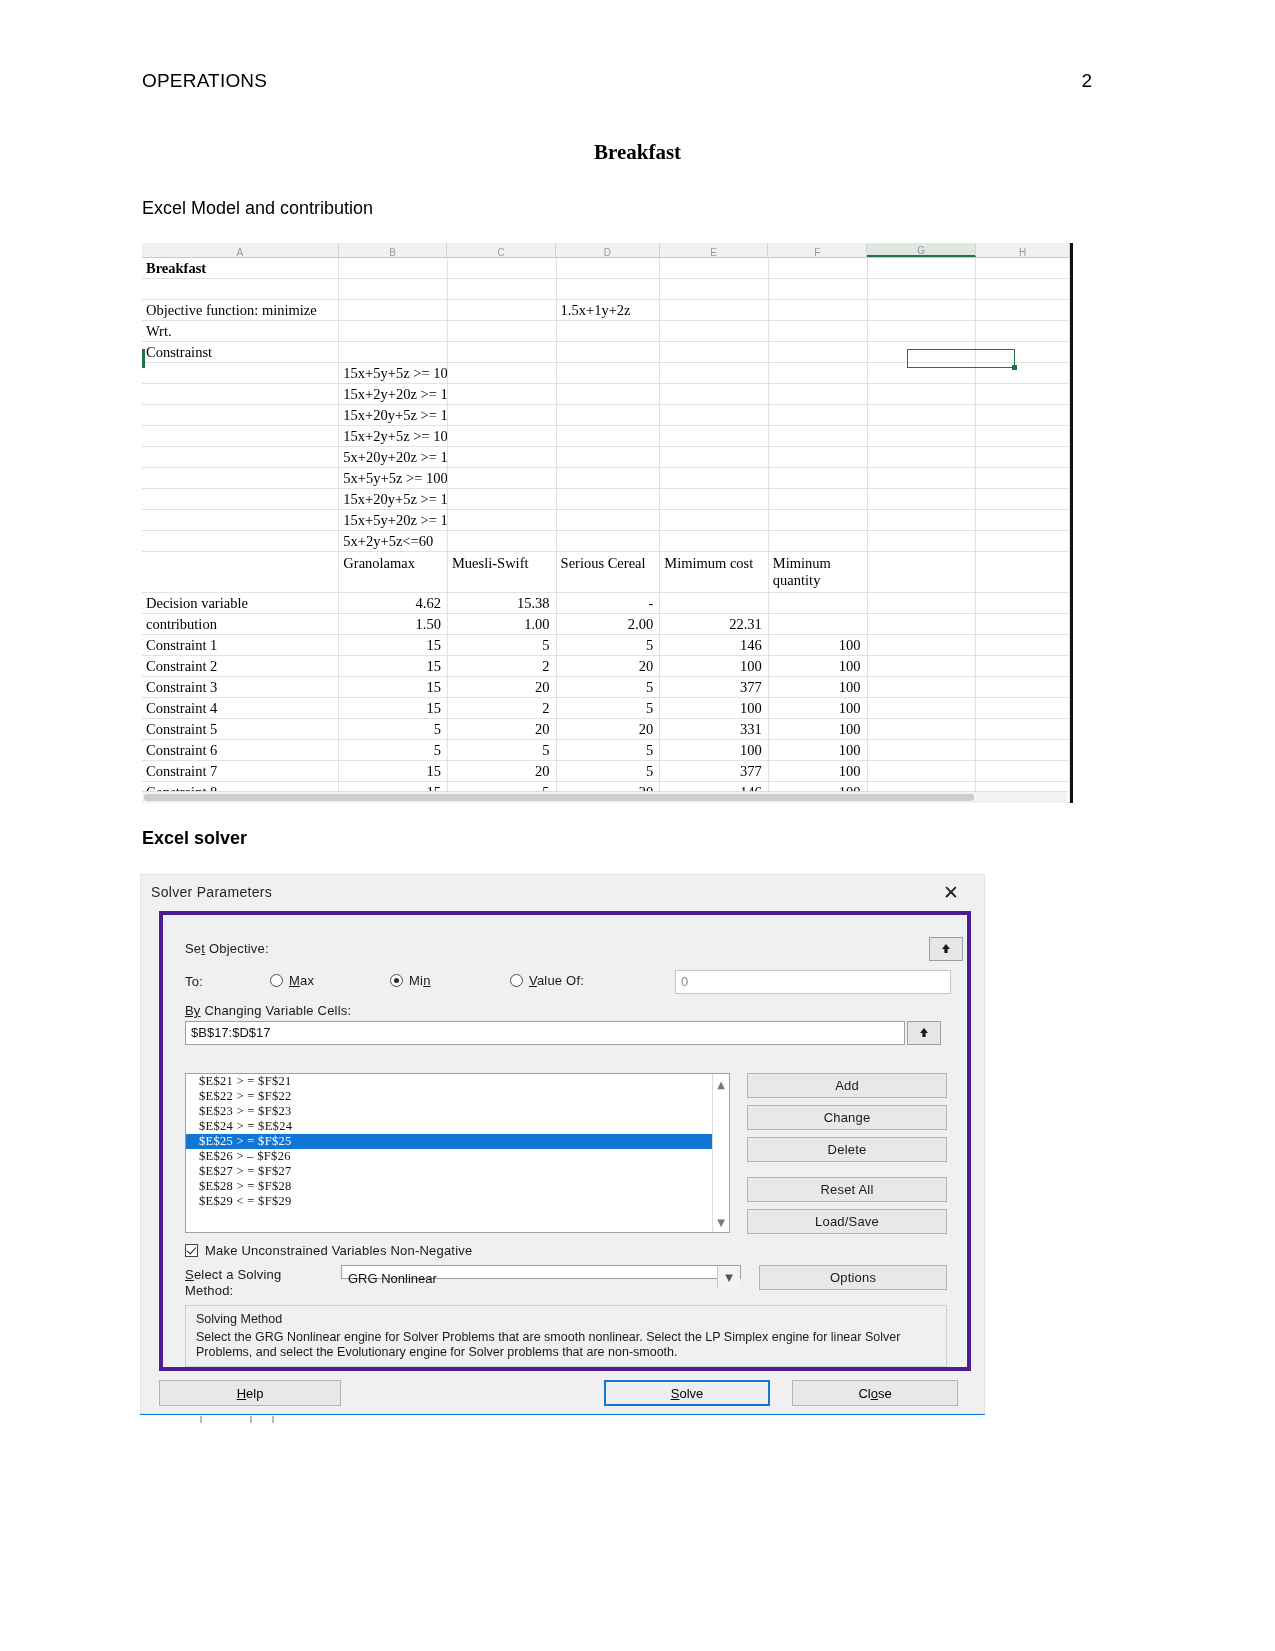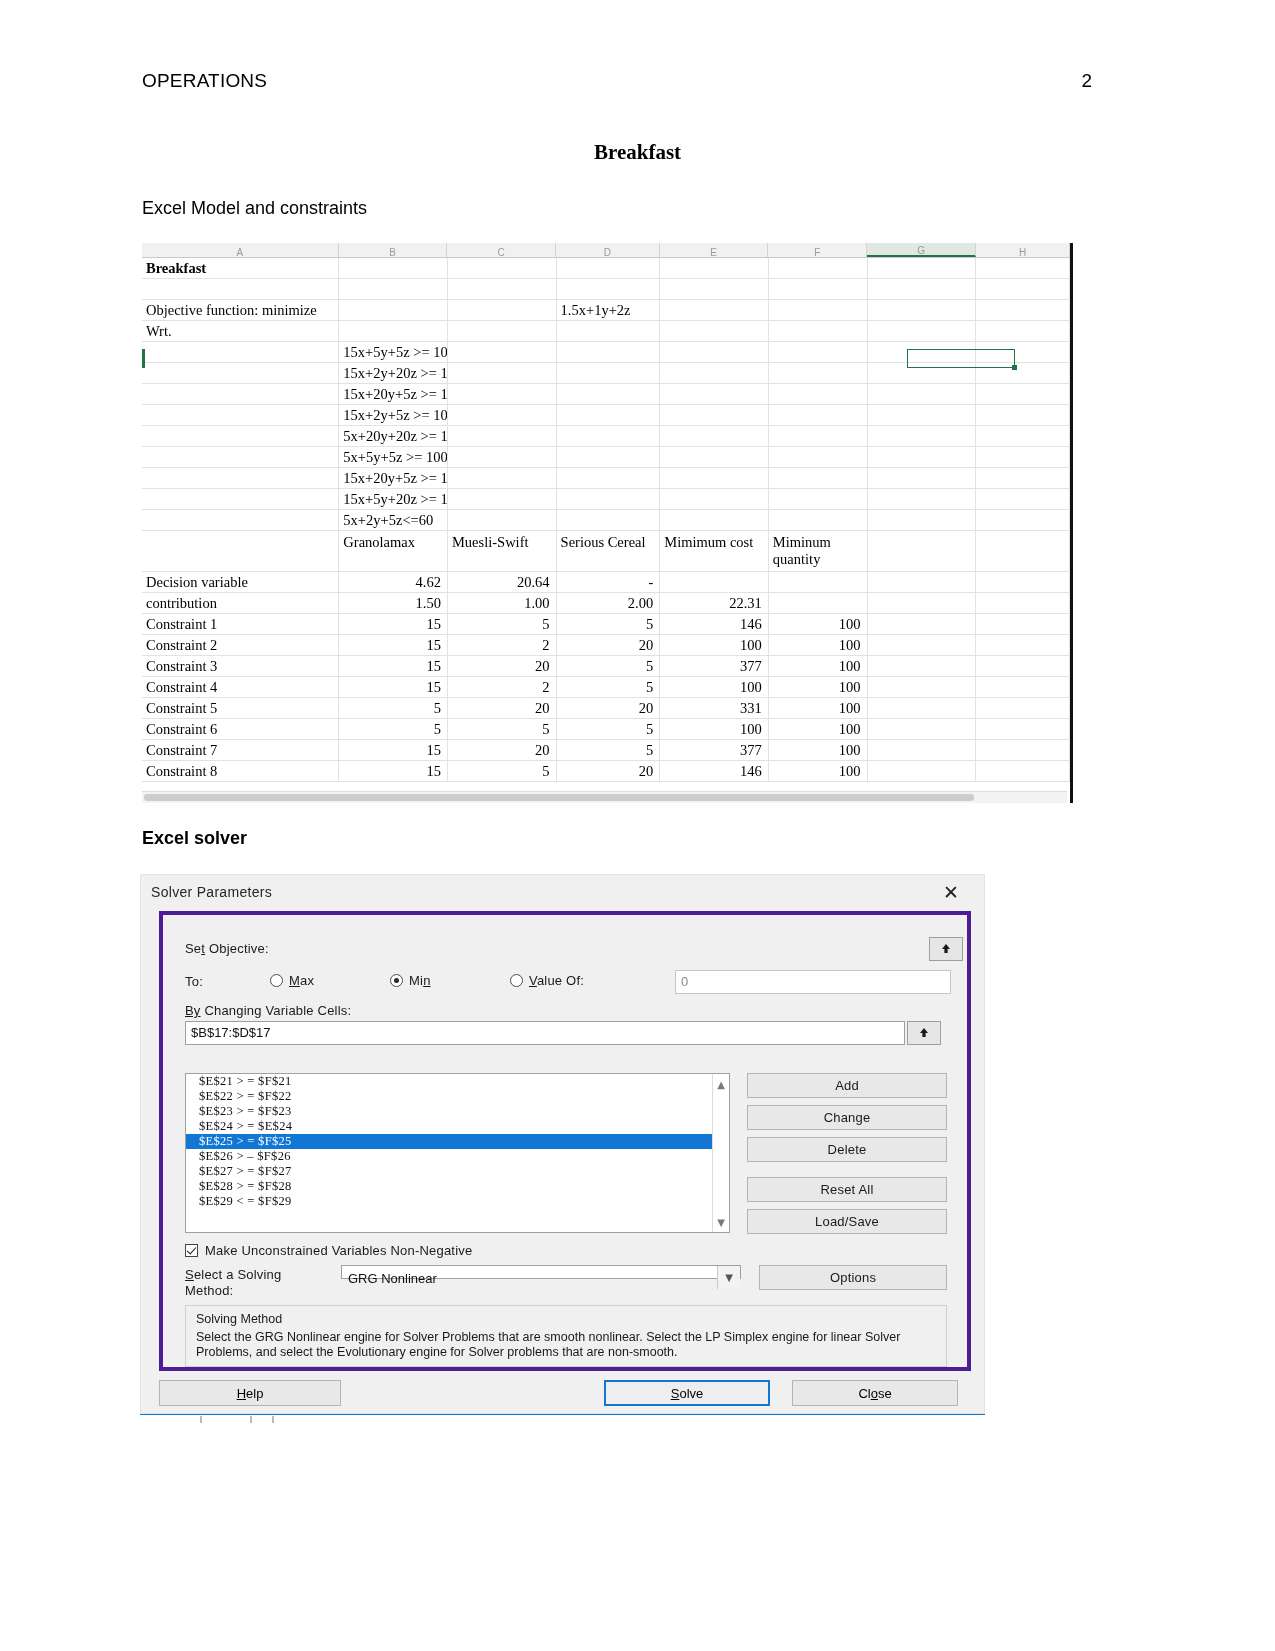--- a/index.html
+++ b/index.html
@@ -204,21 +204,21 @@
 </head>
 <body>
 
 <div class="page-header">
   <div class="hdr-left">OPERATIONS</div>
   <div class="hdr-right">2</div>
 </div>
 
 <div class="doc-title">Breakfast</div>
 
-<div class="section-label s1">Excel Model and constraints</div>
+<div class="section-label s1">Excel Model and contribution</div>
 
 <div class="excel-shot">
   <div class="excel-colhead">
     <div class="w-a">A</div>
     <div class="w-b">B</div>
     <div class="w-c">C</div>
     <div class="w-d">D</div>
     <div class="w-e">E</div>
     <div class="w-f">F</div>
     <div class="w-g ch-sel">G</div>
@@ -260,20 +260,30 @@
         <div class="xc w-a">Wrt.</div>
         <div class="xc w-b"></div>
         <div class="xc w-c"></div>
         <div class="xc w-d"></div>
         <div class="xc w-e"></div>
         <div class="xc w-f"></div>
         <div class="xc w-g"></div>
         <div class="xc w-h"></div>
       </div>
       <div class="xrow">
+        <div class="xc w-a">Constrainst</div>
+        <div class="xc w-b"></div>
+        <div class="xc w-c"></div>
+        <div class="xc w-d"></div>
+        <div class="xc w-e"></div>
+        <div class="xc w-f"></div>
+        <div class="xc w-g"></div>
+        <div class="xc w-h"></div>
+      </div>
+      <div class="xrow">
         <div class="xc w-a"></div>
         <div class="xc w-b">15x+5y+5z &gt;= 100</div>
         <div class="xc w-c"></div>
         <div class="xc w-d"></div>
         <div class="xc w-e"></div>
         <div class="xc w-f"></div>
         <div class="xc w-g"></div>
         <div class="xc w-h"></div>
       </div>
       <div class="xrow">
@@ -362,21 +372,21 @@
         <div class="xc w-c">Muesli-Swift</div>
         <div class="xc w-d">Serious Cereal</div>
         <div class="xc w-e">Mimimum cost</div>
         <div class="xc w-f">Miminum quantity</div>
         <div class="xc w-g"></div>
         <div class="xc w-h"></div>
       </div>
       <div class="xrow">
         <div class="xc w-a">Decision variable</div>
         <div class="xc w-b num">4.62</div>
-        <div class="xc w-c num">20.64</div>
+        <div class="xc w-c num">15.38</div>
         <div class="xc w-d num">-</div>
         <div class="xc w-e num"></div>
         <div class="xc w-f num"></div>
         <div class="xc w-g"></div>
         <div class="xc w-h"></div>
       </div>
       <div class="xrow">
         <div class="xc w-a">contribution</div>
         <div class="xc w-b num">1.50</div>
         <div class="xc w-c num">1.00</div>

